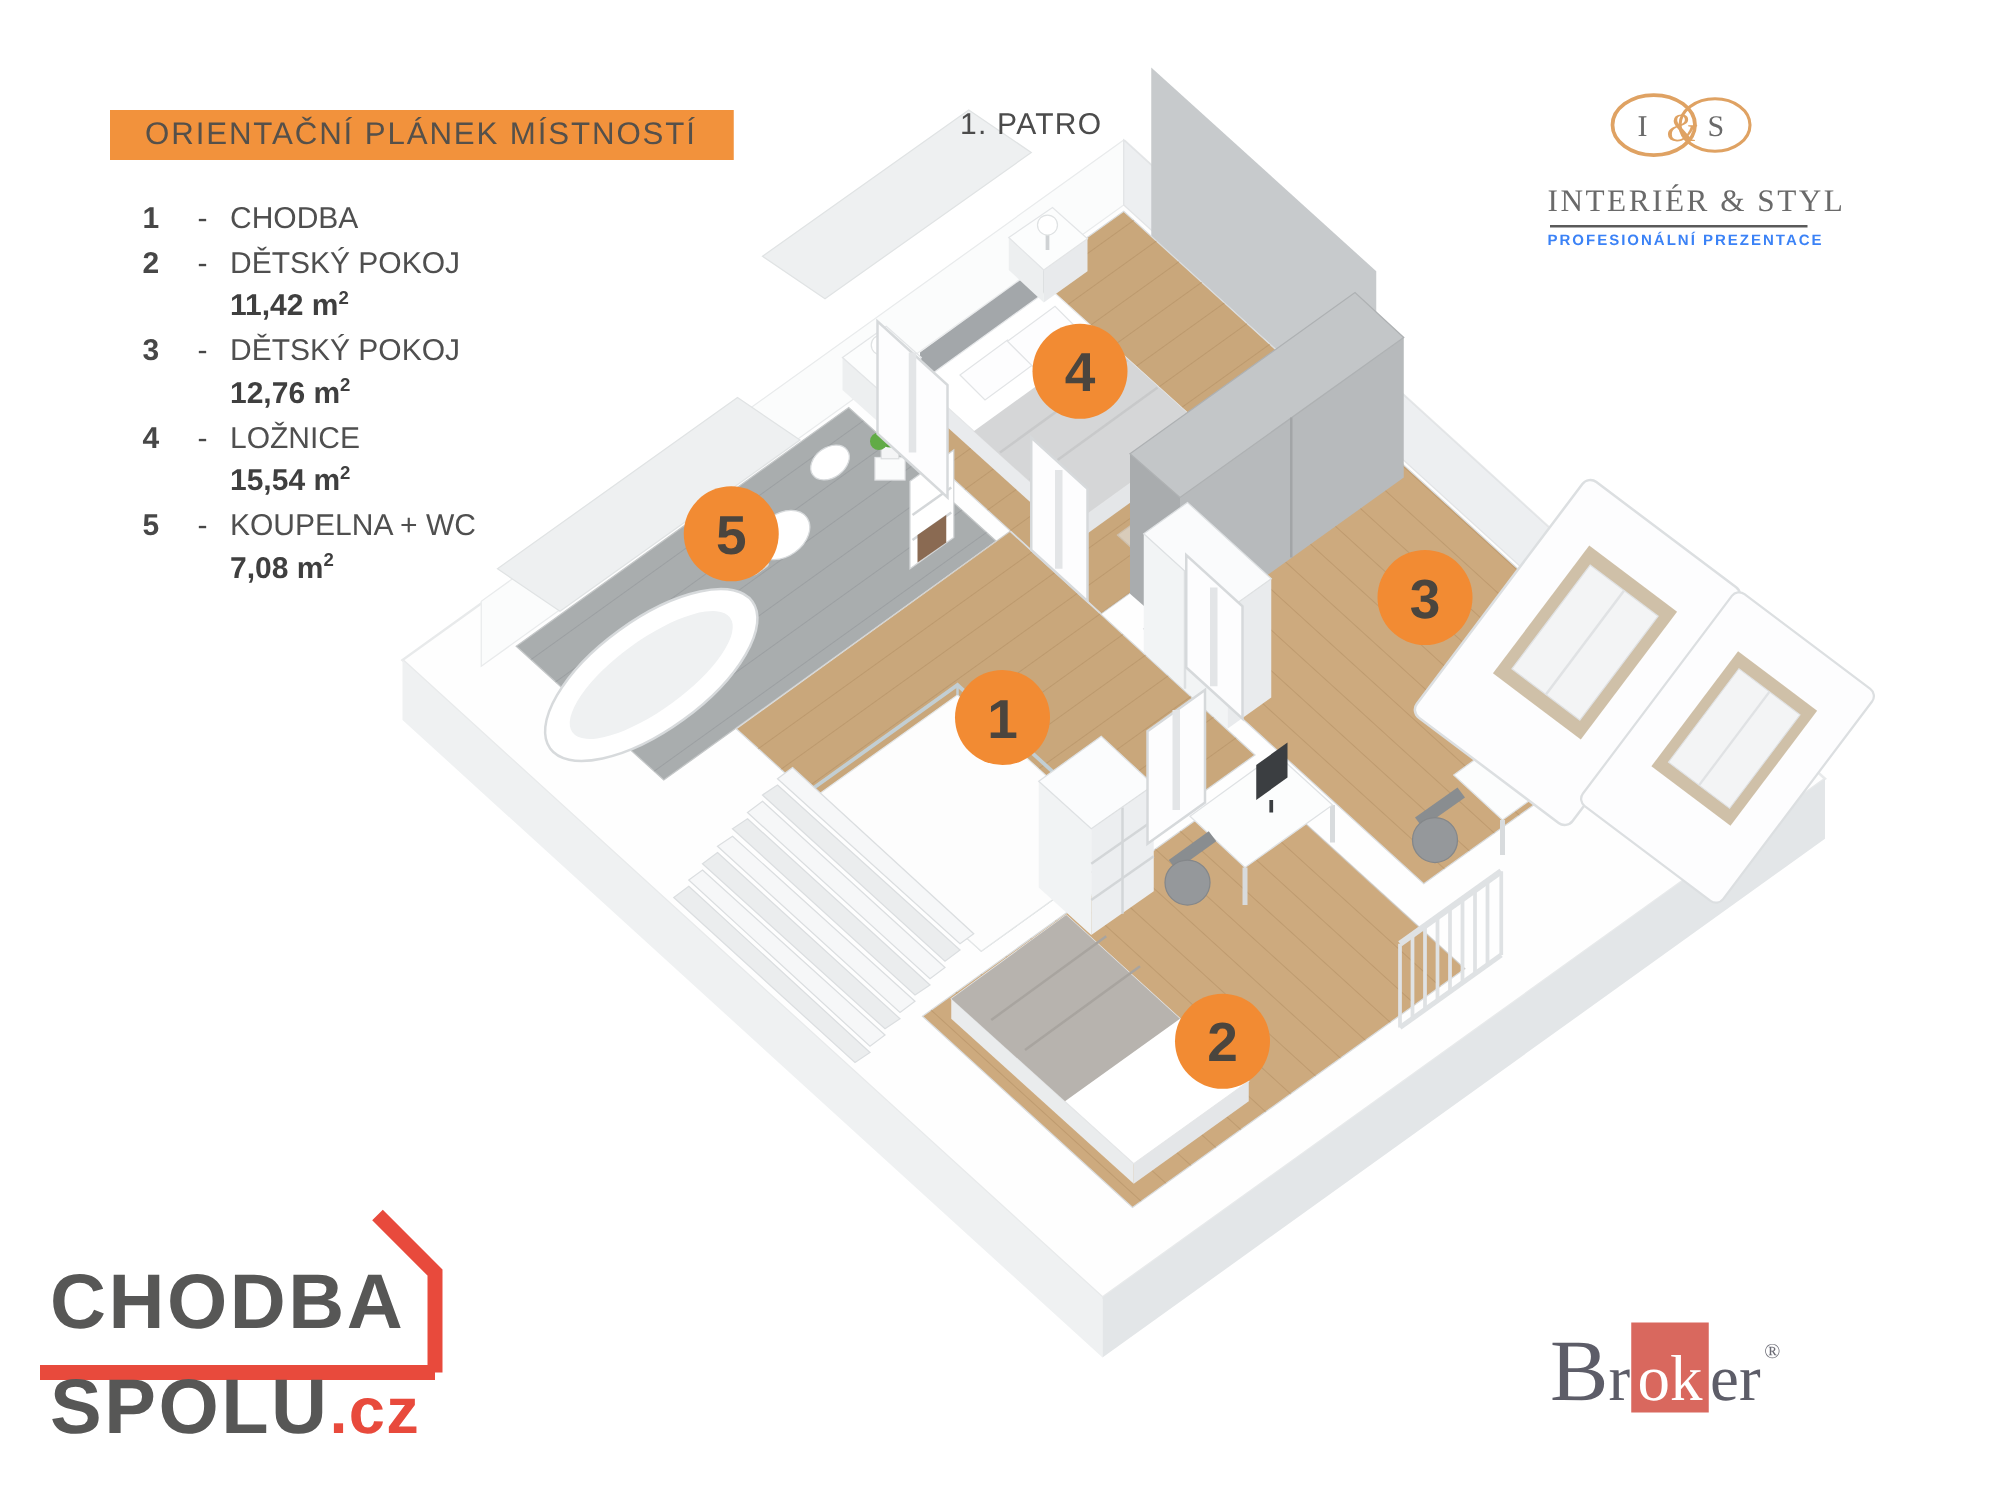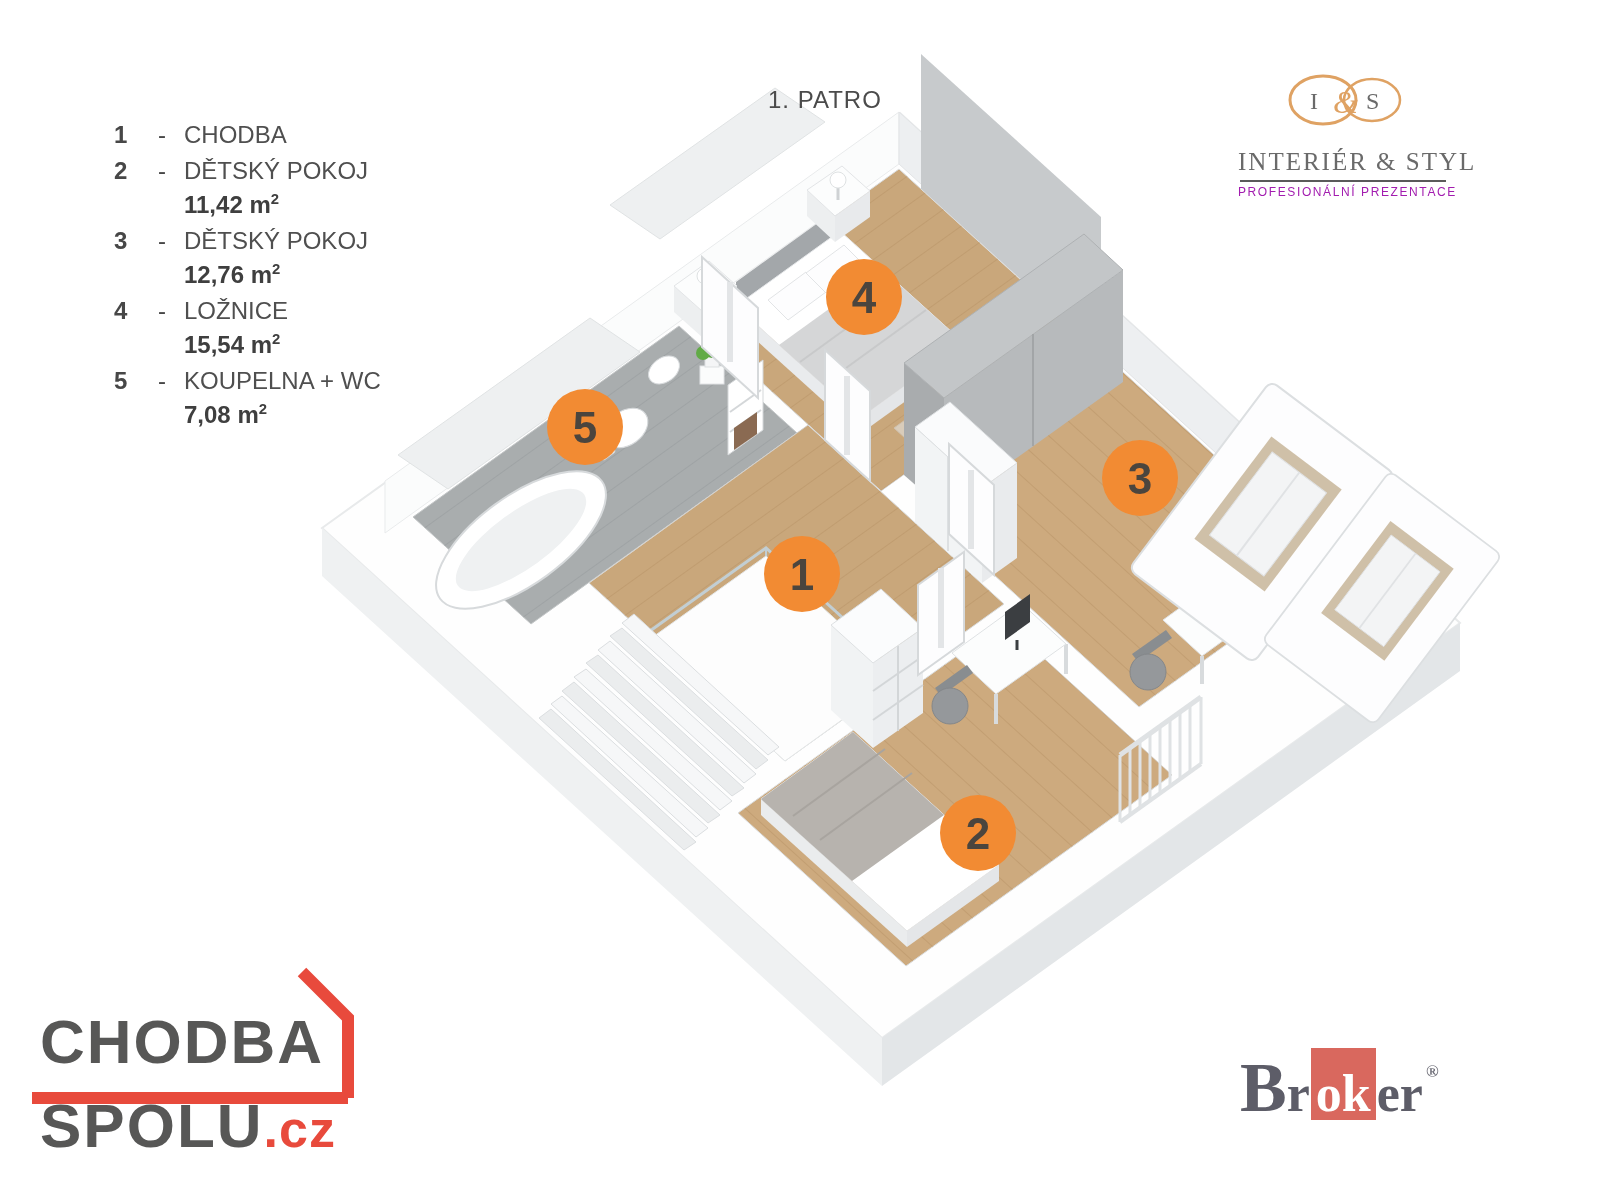--- a/index.html
+++ b/index.html
@@ -23,35 +23,35 @@
   .floor-title{position:absolute;left:768px;top:86px;font-size:24px;color:#4b4b4b;
       letter-spacing:1px;}
 
   
   .is-logo{position:absolute;left:1238px;top:66px;width:210px;text-align:center;}
   .is-monogram{position:relative;height:66px;}
   .is-monogram svg{display:block;margin:0 auto;}
   .is-line1{font-family:"Liberation Serif",serif;font-size:25px;color:#6a6a6a;
       letter-spacing:2px;margin-top:16px;white-space:nowrap;}
   .is-rule{height:2px;background:#5a5a5a;margin:4px 2px 3px 2px;}
-  .is-line2{font-size:12px;color:#a21caf;letter-spacing:1.6px;white-space:nowrap;}
+  .is-line2{font-size:12px;color:#3b82f6;letter-spacing:1.6px;white-space:nowrap;font-weight:bold;}
 
   
   .rs-logo{position:absolute;left:30px;top:958px;width:420px;height:235px;}
   .rs-logo svg{position:absolute;left:0;top:0;}
   .rs-word1{position:absolute;left:10px;top:48px;font-size:62px;font-weight:bold;
       color:#575756;letter-spacing:2px;}
   .rs-line2{position:absolute;left:10px;top:132px;white-space:nowrap;}
   .rs-word2{font-size:62px;font-weight:bold;color:#575756;letter-spacing:2px;}
   .rs-tld{font-size:52px;font-weight:bold;color:#E84A3C;letter-spacing:1px;}
 
   
   .bc-logo{position:absolute;left:1228px;top:1036px;width:372px;height:150px;
       font-family:"Liberation Serif",serif;color:#5d5d68;}
-  .bc-line1{position:absolute;left:12px;top:12px;font-size:52px;white-space:nowrap;font-weight:bold;}
+  .bc-line1{position:absolute;left:12px;top:22px;font-size:52px;white-space:nowrap;}
   .bc-line2{position:absolute;left:80px;top:74px;font-size:52px;white-space:nowrap;}
   .cap-first{display:inline-block;}
   .cap-first::first-letter{font-size:70px;}
   .okbox{display:inline-block;background:#D9685E;color:#ffffff;
       padding:20px 5px 0px 5px;margin:0 1px;line-height:1;}
   .bc-reg{font-size:17px;vertical-align:34px;margin-left:3px;color:#6a6a74;}
 
   
   .plan-svg{position:absolute;left:0;top:0;}
   .badge-text{font-family:"Liberation Sans",sans-serif;font-size:44px;font-weight:bold;
@@ -309,20 +309,21 @@
       <text class="badge-text" x="864" y="313" text-anchor="middle">4</text>
     </g>
     <g>
       <circle cx="585" cy="427" r="38" fill="#F28B33"></circle>
       <text class="badge-text" x="585" y="443" text-anchor="middle">5</text>
     </g>
   </g>
 </svg>
 
 <div class="legend">
+  <div class="legend-bar">ORIENTAČNÍ PLÁNEK MÍSTNOSTÍ</div>
   <div class="legend-rows">
     <div class="legend-row">
       <div class="l1">
           <span class="num">1</span>
           <span class="sep">-</span>
           <span class="name">CHODBA</span>
         </div>
     </div>
     <div class="legend-row">
       <div class="l1">

